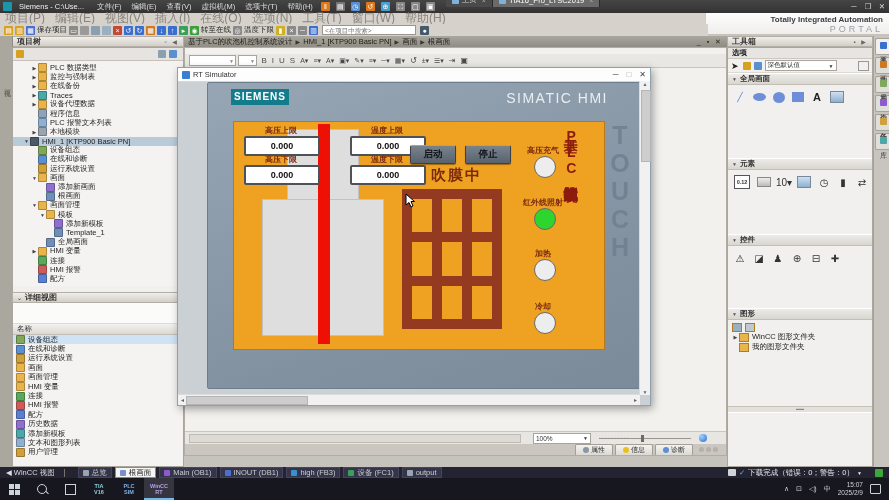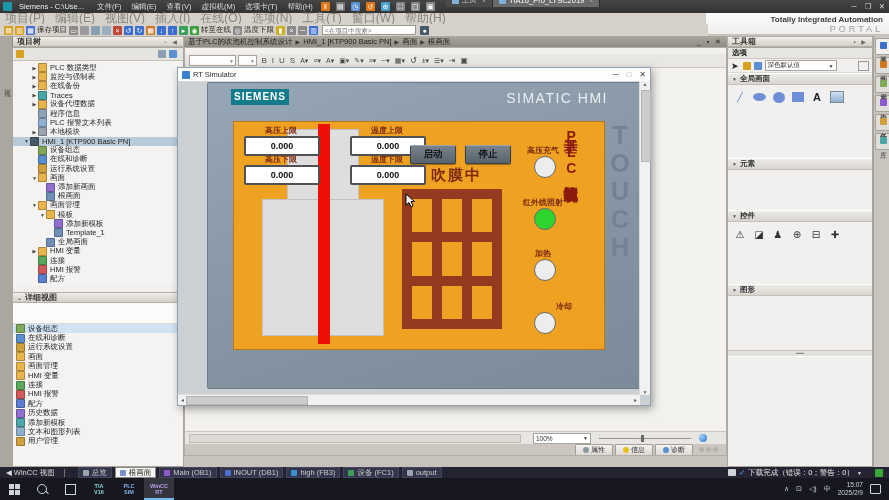--- a/index.html
+++ b/index.html
@@ -448,20 +448,23 @@
         <span>配方</span>
       </div>
     </div>
 </div>
 <div id="detail-hdr" class="abs pane-hdr">
   <span style="font-size:6px;margin-right:3px">⌄</span>
   <span>详细视图</span>
 </div>
 <div id="detail-body" class="abs">
   <div id="detail-blank"></div>
+  <div id="name-hdr">
+    <span>名称</span>
+  </div>
   <div id="detail-list">
       <div class="drow sel">
         <span class="tico" style="background: rgb(127, 168, 90);"></span>
         <span>设备组态</span>
       </div>
       <div class="drow">
         <span class="tico" style="background: rgb(90, 143, 208);"></span>
         <span>在线和诊断</span>
       </div>
       <div class="drow">
@@ -581,21 +584,21 @@
           <div class="hmi-lbl" style="left: 116px; top: 32px; width: 74px;">温度下限</div>
           <div class="hmi-box" style="left: 116px; top: 43px;">0.000</div>
           <div class="hmi-btn" style="left: 176px; top: 23px;">启动</div>
           <div class="hmi-btn" style="left: 231px; top: 23px;">停止</div>
           <div class="hmi-lbl" style="left: 272px; top: 23px; width: 74px;">高压充气</div>
           <div class="ind-circ" style="left: 300px; top: 34px; background: rgb(237, 237, 237);"></div>
           <div class="hmi-lbl" style="left: 264px; top: 75px; width: 90px;">红外线照射</div>
           <div class="ind-circ" style="left: 300px; top: 86px; background: rgb(46, 213, 46);"></div>
           <div class="hmi-lbl" style="left: 280px; top: 126px; width: 58px;">加热</div>
           <div class="ind-circ" style="left: 300px; top: 137px; background: rgb(237, 237, 237);"></div>
-          <div class="hmi-lbl" style="left: 280px; top: 179px; width: 58px; text-align: right;">冷却</div>
+          <div class="hmi-lbl" style="left: 280px; top: 179px; width: 58px;">冷却</div>
           <div class="ind-circ" style="left: 300px; top: 190px; background: rgb(237, 237, 237);"></div>
         </div>
 
     </div>
 
     <div id="rt-vscroll">▲<div id="rt-vthumb"></div><div style="position:absolute;bottom:0;width:100%">▼</div></div>
     <div id="rt-hscroll">
         <span style="position:absolute;left:2px;top:2px">◄</span>
         <div id="rt-hthumb"></div>
         <span style="position:absolute;right:2px;top:2px">►</span>
@@ -663,40 +666,67 @@
       <span class="tool t-rect"></span>
       <span class="tool t-text">A</span>
       <span class="tool t-image"></span>
     </div>
   <div style="height:49px"></div>
 
   <div class="sect-hdr">
       <span class="car">▼</span>
       <span>元素</span>
     </div>
+  <div class="tool-row" id="tbx-icons-1">
+      <span class="tool g-io">0.12</span>
+      <span class="tool g-btn3d"></span>
+      <span class="tool g-sym">10▾</span>
+      <span class="tool t-image"></span>
+      <span class="tool g-sym">◷</span>
+      <span class="tool g-sym">▮</span>
+      <span class="tool g-sym">⇄</span>
+    </div>
   <div style="height:40px"></div>
 
   <div class="sect-hdr">
       <span class="car">▼</span>
       <span>控件</span>
     </div>
   <div class="tool-row" id="tbx-icons-2">
       <span class="tool g-sym">⚠</span>
       <span class="tool g-sym">◪</span>
       <span class="tool g-sym">♟</span>
       <span class="tool g-sym">⊕</span>
       <span class="tool g-sym">⊟</span>
       <span class="tool g-sym">✚</span>
     </div>
   <div style="height:38px"></div>
 
   <div class="sect-hdr">
       <span class="car">▼</span>
       <span>图形</span>
     </div>
+  <div id="tbx-graphics">
+    <div class="grow">
+      <span class="gfold" style="background:#9ab0c0"></span>
+      <span class="gfold" style="background:#c0c8d0"></span>
+    </div>
+    <div id="tbx-gitems">
+        <div class="grow">
+          <span class="tarrow">▶</span>
+          <span class="gfold"></span>
+          <span>WinCC 图形文件夹</span>
+        </div>
+        <div class="grow">
+          <span class="tarrow"></span>
+          <span class="gfold"></span>
+          <span>我的图形文件夹</span>
+        </div>
+      </div>
+  </div>
   <div id="tbx-divider">▬▬</div>
 </div>
 
 <div id="task-strip" class="abs">
     <div class="task-tab act">
       <span class="ic" style="background: rgb(58, 111, 208);"></span>
       <span class="vt">工具箱</span>
     </div>
     <div class="task-tab">
       <span class="ic" style="background: rgb(208, 120, 32);"></span>

